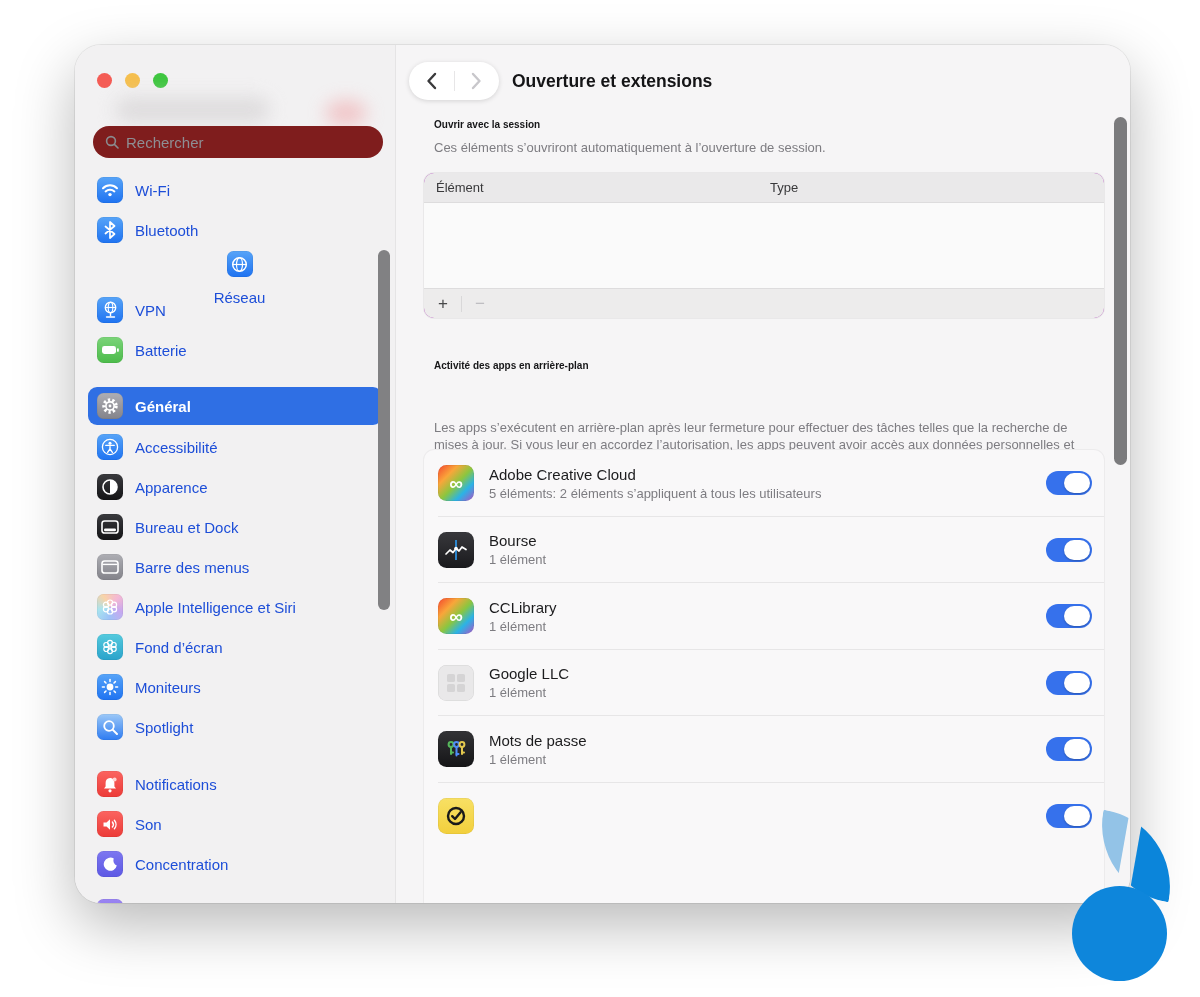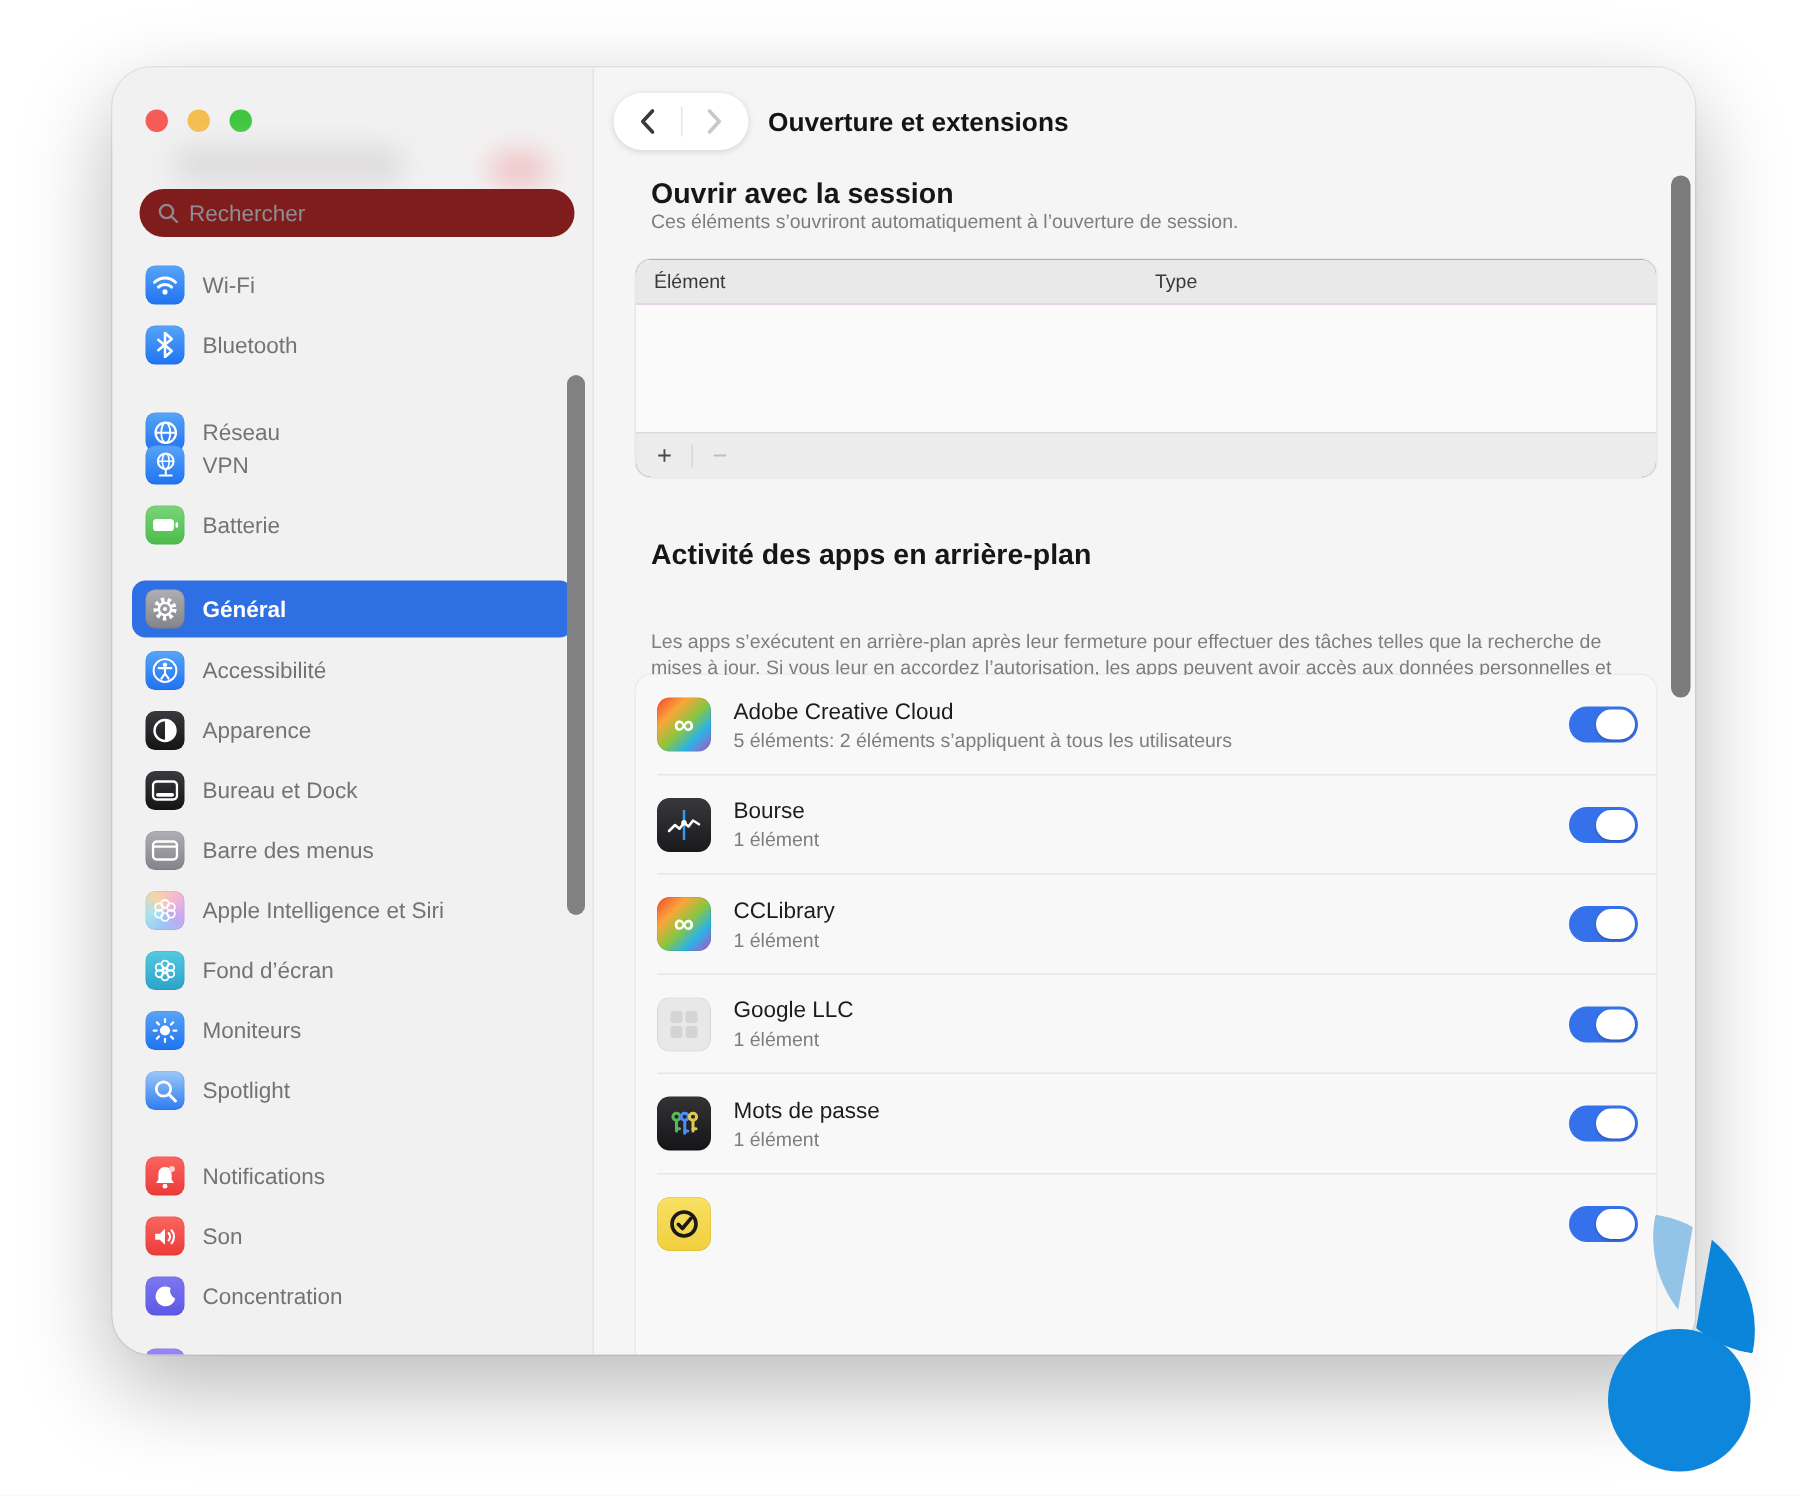--- a/index.html
+++ b/index.html
@@ -25,35 +25,35 @@
   .blob-pink{left:250px;top:55px;width:42px;height:26px;background:#f0b3b6;opacity:.7;border-radius:50%;}
   .search{
     position:absolute;left:18px;top:81px;width:290px;height:32px;border-radius:16px;
     background:#7f1d1d;display:flex;align-items:center;gap:7px;padding:0 12px;box-sizing:border-box;
   }
   .search span{color:#8e8e93;font-size:15px;}
   .side-item{
     position:absolute;left:13px;width:294px;height:38px;border-radius:9px;
     display:flex;align-items:center;gap:12px;padding-left:9px;box-sizing:border-box;
   }
-  .side-item .lbl{font-size:15px;color:#737373;}
+  .side-item .lbl{font-size:15px;color:#1d4ed8;}
   .side-item.selected{background:#2f6fe4;}
   .side-item.selected .lbl{color:#fff;font-weight:700;}
   .app-ic{width:26px;height:26px;border-radius:6.5px;flex:0 0 26px;display:flex;align-items:center;justify-content:center;box-shadow:inset 0 0 0 .5px rgba(0,0,0,.08);}
   .side-scroll{position:absolute;left:303px;top:205px;width:12px;height:360px;border-radius:6px;background:#818183;}
   
   .main{position:absolute;left:321px;top:0;width:734px;height:858px;background:#f6f5f6;}
   .navpill{
     position:absolute;left:13px;top:17px;width:90px;height:38px;border-radius:19px;background:#ffffff;
     box-shadow:0 1px 5px rgba(0,0,0,.14);display:flex;align-items:center;
   }
   .navbtn{flex:1;display:flex;align-items:center;justify-content:center;height:100%;}
   .navdiv{width:1px;height:20px;background:#e7e6e7;}
   .page-title{position:absolute;left:116px;top:26px;font-size:17.5px;font-weight:700;color:#141416;}
-  .sec-title{font-size:19px;font-weight:700;color:#161618;}
+  .sec-title{font-size:10px;font-weight:700;color:#161618;}
   .sec-desc{font-size:13px;color:#7d7c81;line-height:17px;}
   .login-title{position:absolute;left:38px;top:74px;}
   .login-desc{position:absolute;left:38px;top:94px;}
   .table{
     position:absolute;left:28px;top:128px;width:680px;height:145px;border-radius:10px;overflow:hidden;
     box-shadow:0 0 0 1px rgba(0,0,0,.05);display:flex;flex-direction:column;background:#a21caf;
   }
   .thead{height:29px;background:#eae9ea;display:flex;align-items:center;border-bottom:1px solid #dddcdd;flex:0 0 29px;}
   .th{font-size:13px;color:#39393b;}
   .th1{padding-left:12px;width:346px;box-sizing:border-box;}
@@ -124,21 +124,21 @@
     <span class="lbl">Wi-Fi</span>
   </div>
         <div class="side-item" style="top: 166px;">
     <span class="app-ic" style="background: linear-gradient(rgb(87, 164, 248), rgb(31, 115, 241));">
             <svg width="12" height="18" viewBox="0 0 12 18">
               <path d="M6 1 L6 17 M6 1 L10.5 5 L1.5 12.5 M6 17 L10.5 13 L1.5 5.5" fill="none" stroke="#fff" stroke-width="1.7" stroke-linecap="round" stroke-linejoin="round"></path>
             </svg>
           </span>
     <span class="lbl">Bluetooth</span>
   </div>
-        <div class="side-item" style="top: 224px;">
+        <div class="side-item" style="top: 206px; flex-direction: column;">
     <span class="app-ic" style="background: linear-gradient(rgb(87, 164, 248), rgb(31, 115, 241));">
             <svg width="17" height="17" viewBox="0 0 17 17">
               <circle cx="8.5" cy="8.5" r="6.8" fill="none" stroke="#fff" stroke-width="1.5"></circle>
               <ellipse cx="8.5" cy="8.5" rx="3" ry="6.8" fill="none" stroke="#fff" stroke-width="1.2"></ellipse>
               <line x1="1.7" y1="8.5" x2="15.3" y2="8.5" stroke="#fff" stroke-width="1.2"></line>
             </svg>
           </span>
     <span class="lbl">Réseau</span>
   </div>
         <div class="side-item" style="top: 246px;">

